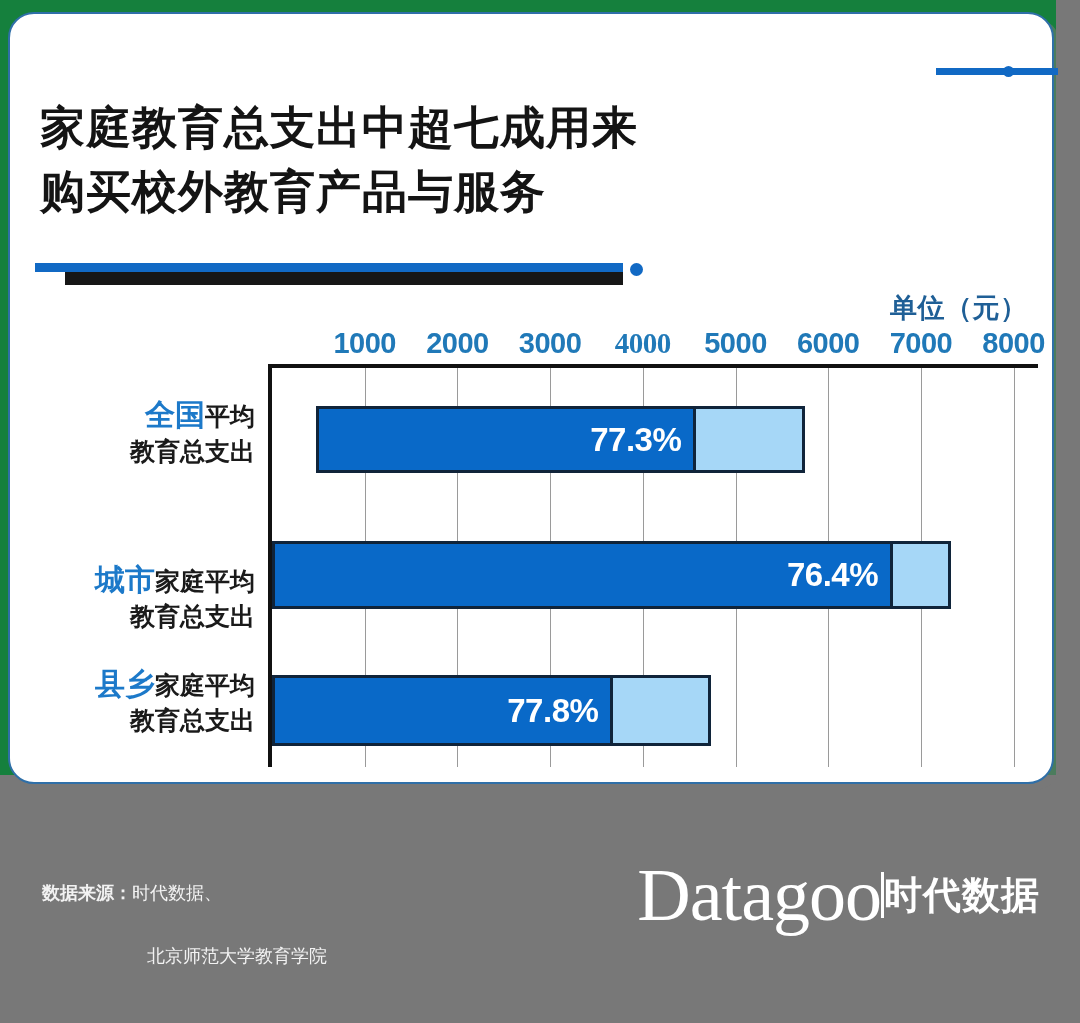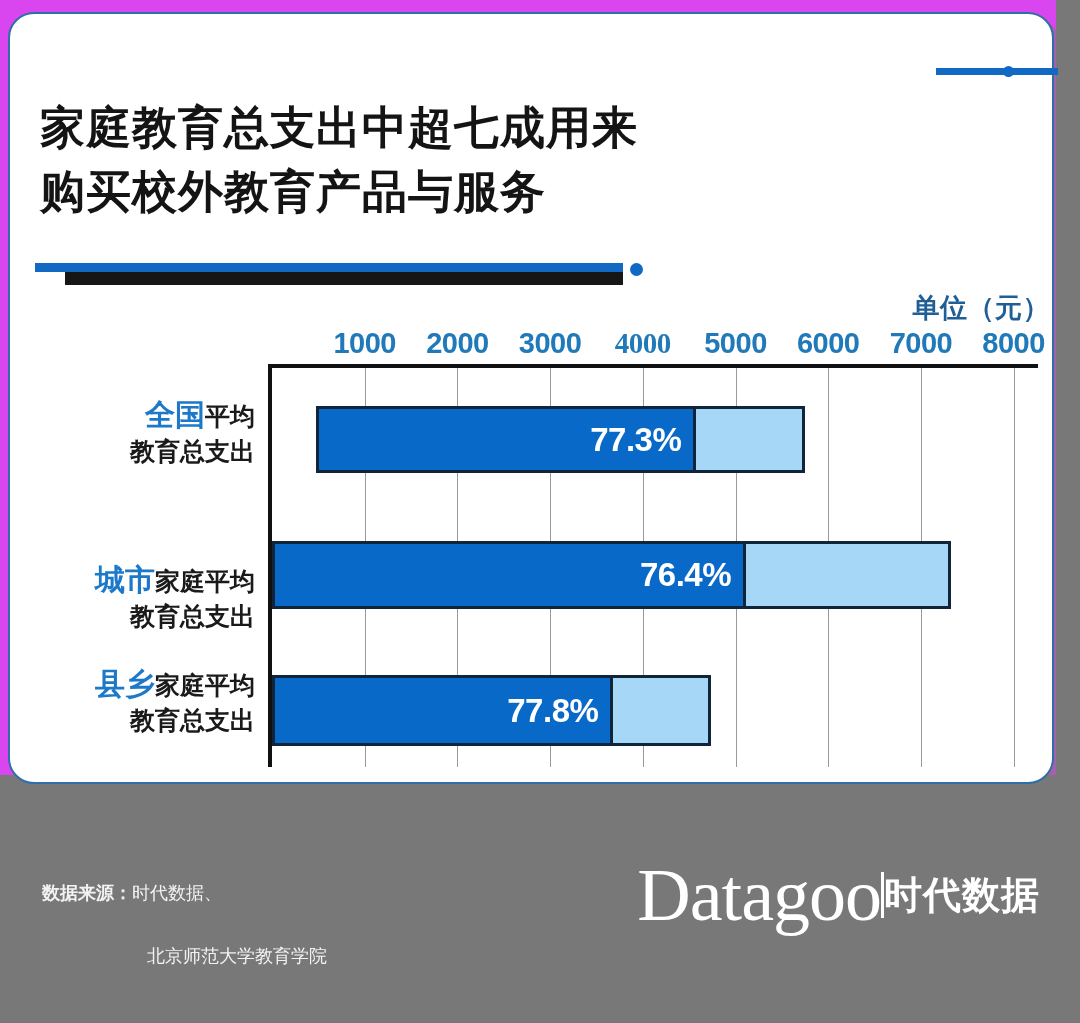--- a/index.html
+++ b/index.html
@@ -8,21 +8,21 @@
     background: #ffffff;
   }
   body {
     font-family: "Liberation Sans", "DejaVu Sans", sans-serif;
   }
   #stage {
     position: relative;
     width: 1080px;
     height: 1023px;
     overflow: hidden;
-    background: #d946ef;
+    background: #15803d;
   }
 
   
   .grey-band {
     position: absolute;
     left: 0;
     top: 775px;
     width: 1080px;
     height: 248px;
     background: #787878;
@@ -109,21 +109,21 @@
     border-radius: 50%;
     background: #1169c4;
   }
 
   
   .unit-label {
     position: absolute;
     left: 880px;
     top: 276px;
     width: 160px;
-    text-align: right;
+    text-align: left;
     color: #1f5f96;
     font-size: 27px;
     font-weight: bold;
     letter-spacing: 0.5px;
   }
 
   
   .chart {
     position: absolute;
     left: 0;
@@ -312,21 +312,21 @@
       <div id="bars">
           <div class="bar-row" style="top: 392px; height: 67px; width: 488.529px; padding-left: 44px;">
             <div class="bar-outer">
               <div class="bar-fill" style="width: 377.289px;">
                 <div class="bar-pct">77.3%</div>
               </div>
             </div>
           </div>
           <div class="bar-row" style="top: 527px; height: 68px; width: 679.491px;">
             <div class="bar-outer">
-              <div class="bar-fill" style="width: 471px; padding-left: 32px;">
+              <div class="bar-fill" style="width: 618px; padding-left: 32px;">
                 <div class="bar-pct">76.4%</div>
               </div>
             </div>
           </div>
           <div class="bar-row" style="top: 661px; height: 71px; width: 439.398px;">
             <div class="bar-outer">
               <div class="bar-fill" style="width: 338.355px;">
                 <div class="bar-pct">77.8%</div>
               </div>
             </div>

